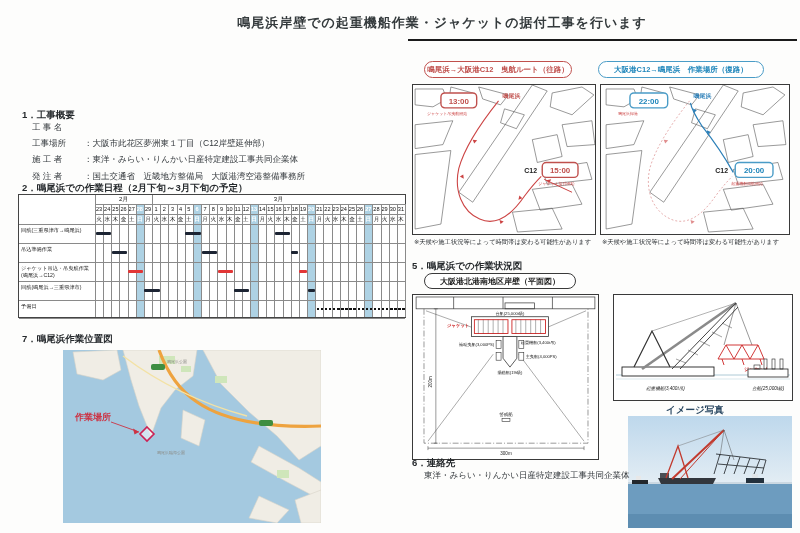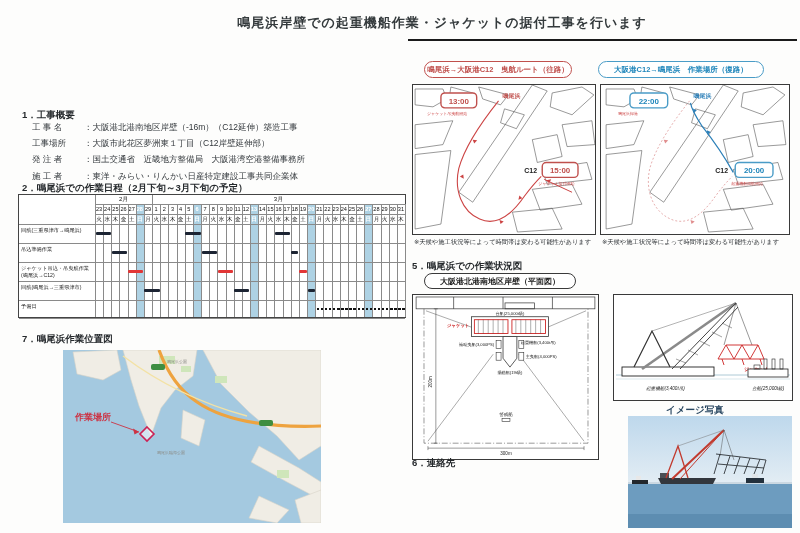--- a/index.html
+++ b/index.html
@@ -46,33 +46,32 @@
 
 <div class="page">
 
   <div class="title">鳴尾浜岸壁での起重機船作業・ジャケットの据付工事を行います</div>
 
 
   <div class="heading" style="left:22px;top:109px;">1．工事概要</div>
   <div class="ov">
     <div class="ovrow">
         <span class="ovl">工 事 名</span>
-        <span>：大阪港北港南地区岸壁（-16m）（C12延伸）築造工事</span>
       </div>
     <div class="ovrow">
         <span class="ovl">工事場所</span>
         <span>：大阪市此花区夢洲東１丁目（C12岸壁延伸部）</span>
       </div>
     <div class="ovrow">
+        <span class="ovl">施 工 者</span>
+        <span>：東洋・みらい・りんかい日産特定建設工事共同企業体</span>
+      </div>
+    <div class="ovrow">
         <span class="ovl">発 注 者</span>
         <span>：国土交通省　近畿地方整備局　大阪港湾空港整備事務所</span>
-      </div>
-    <div class="ovrow">
-        <span class="ovl">施 工 者</span>
-        <span>：東洋・みらい・りんかい日産特定建設工事共同企業体</span>
       </div>
   </div>
 
   <div class="heading" style="left:22px;top:182px;">2．鳴尾浜での作業日程（2月下旬～3月下旬の予定）</div>
   <div id="gantt">
       <div class="g-sun" style="left: 116.789px; top: 9px; width: 8.15789px; height: 113px;"></div>
       <div class="g-sun" style="left: 173.895px; top: 9px; width: 8.15789px; height: 113px;"></div>
       <div class="g-sun" style="left: 231px; top: 9px; width: 8.15789px; height: 113px;"></div>
       <div class="g-sun" style="left: 288.105px; top: 9px; width: 8.15789px; height: 113px;"></div>
       <div class="g-sun" style="left: 345.211px; top: 9px; width: 8.15789px; height: 113px;"></div>
@@ -489,14 +488,15 @@
       <g>
         <rect x="4" y="64" width="16" height="4" fill="#23272c"></rect>
         <rect x="8" y="60" width="5" height="4" fill="#e8e8e8"></rect>
         <rect x="118" y="62" width="18" height="5" fill="#23303c"></rect>
         <rect x="124" y="58" width="6" height="4" fill="#dfe4e8"></rect>
       </g>
     </svg>
   </div>
 
   <div class="heading" style="left:412px;top:457px;">6．連絡先</div>
+  <div class="contact-line" style="left:424px;top:470px;">東洋・みらい・りんかい日産特定建設工事共同企業体</div>
 
 </div>
 
 </body></html>

